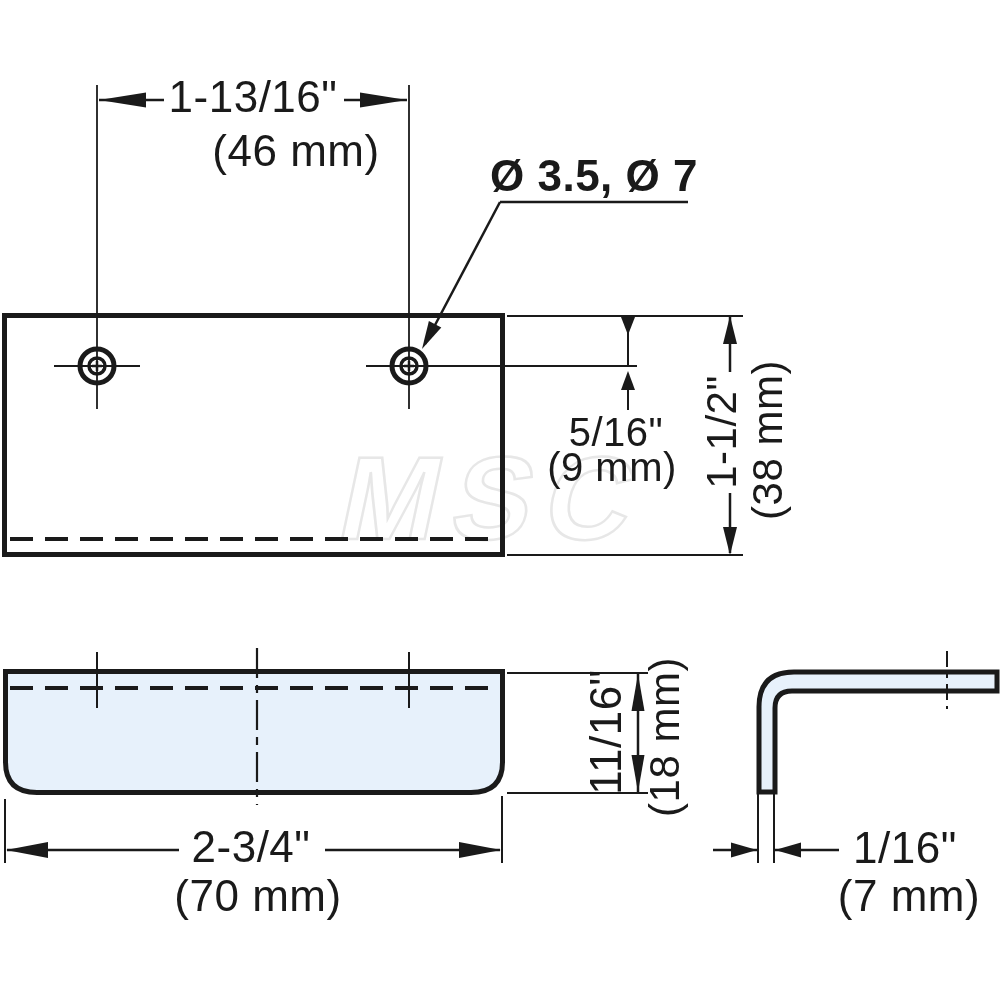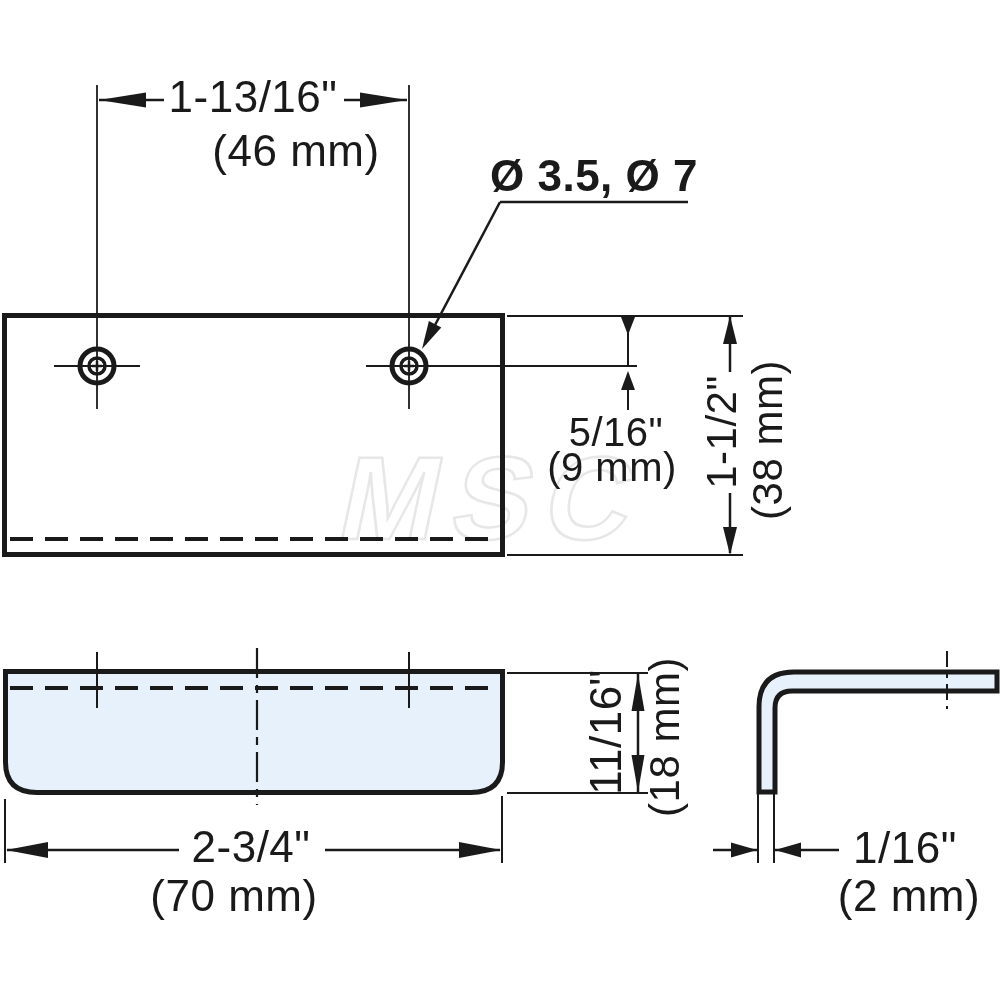--- a/index.html
+++ b/index.html
@@ -143,21 +143,21 @@
 
   <div class="dim-label" style="left:594px;top:176px;font-weight:bold;">Ø 3.5, Ø 7</div>
 
   <div class="dim-label small" style="left:616px;top:432px;">5/16"</div>
   <div class="dim-label small" style="left:612px;top:467px;">(9 mm)</div>
 
   <div class="dim-label rot42" style="left:722px;top:432px;">1-1/2"</div>
   <div class="dim-label rot42" style="left:768px;top:440px;">(38 mm)</div>
 
   <div class="dim-label" style="left:251px;top:847px;">2-3/4"</div>
-  <div class="dim-label" style="left:234px;top:896px;">(70 mm)</div>
+  <div class="dim-label" style="left:258px;top:896px;">(70 mm)</div>
 
   <div class="dim-label rot" style="left:606px;top:732px;">11/16"</div>
   <div class="dim-label rot42" style="left:665px;top:737px;">(18 mm)</div>
 
   <div class="dim-label" style="left:905px;top:848px;">1/16"</div>
-  <div class="dim-label" style="left:909px;top:896px;">(2 mm)</div>
+  <div class="dim-label" style="left:909px;top:896px;">(7 mm)</div>
 
 </div>
 
 </body></html>

